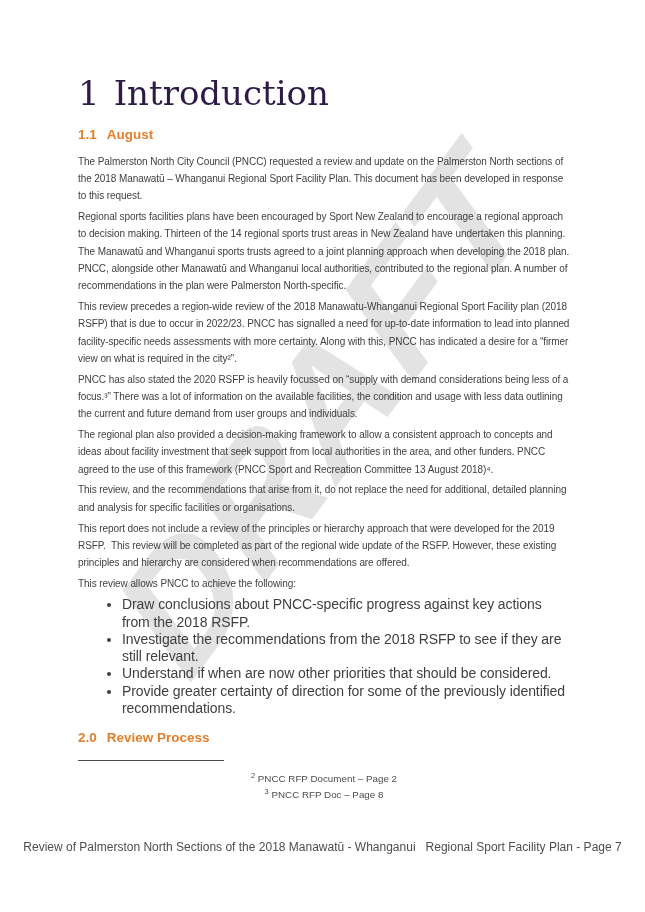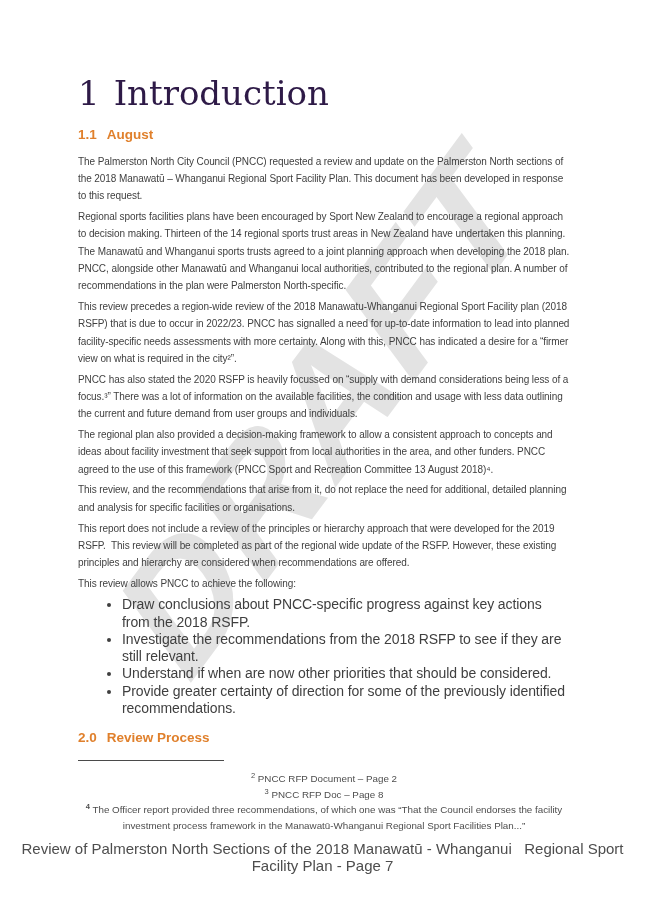--- a/index.html
+++ b/index.html
@@ -90,21 +90,21 @@
   }
   .fn sup { font-size: 7.5px; line-height: 0; }
   .fn.bold-marker sup { font-weight: bold; }
   .page-footer {
     position: absolute;
     left: 0;
     right: 0;
     top: 840px;
     z-index: 1;
     text-align: center;
-    font-size: 15px;
+    font-size: 12px;
     color: #4d4d4d;
     white-space: pre-wrap;
   }
 </style>
 </head>
 <body>
 
 <div class="page">
 
   <div class="watermark">DRAFT</div>
@@ -133,18 +133,17 @@
 
     <h2 class="sec-heading"><span class="hnum">2.0</span><span>Review Process</span></h2>
 
 
   </div>
 
   <div class="footnotes">
     <div class="fn-rule"></div>
     <div class="fn"><sup>2</sup><span> PNCC RFP Document – Page 2</span></div>
     <div class="fn"><sup>3</sup><span> PNCC RFP Doc – Page 8</span></div>
-    <div class="fn bold-marker"><sup>4</sup><span> The Officer report provided three recommendations, of which one was “That the Council endorses the facility investment process framework in the Manawatū-Whanganui Regional Sport Facilities Plan...”</span></div>
   </div>
 
   <div class="page-footer">Review of Palmerston North Sections of the 2018 Manawatū - Whanganui   Regional Sport Facility Plan - Page 7</div>
 
 </div>
 
 </body></html>

